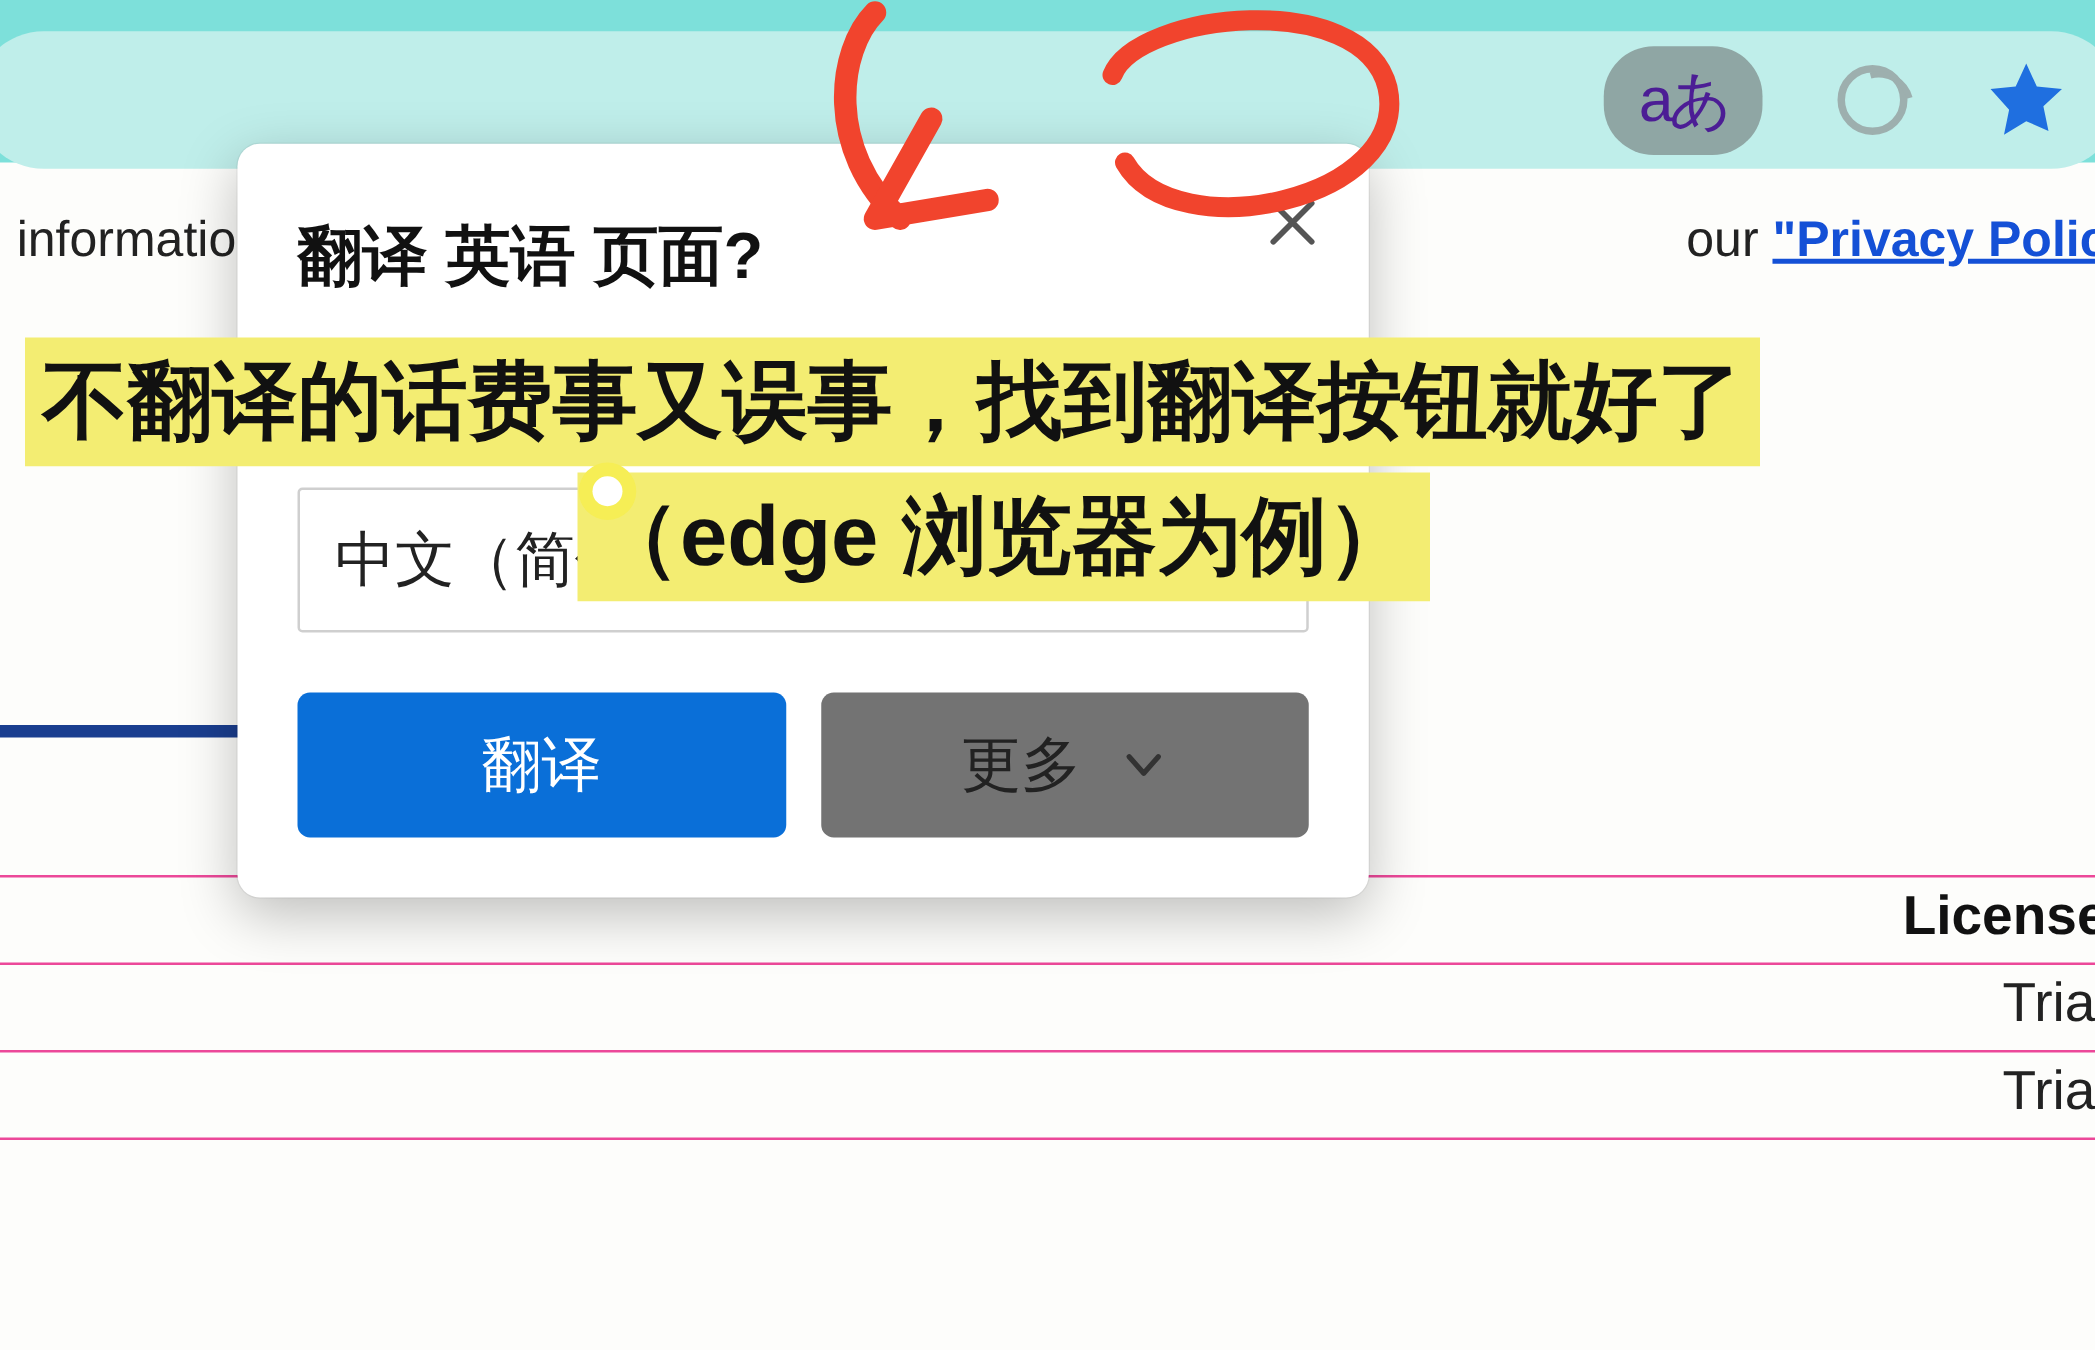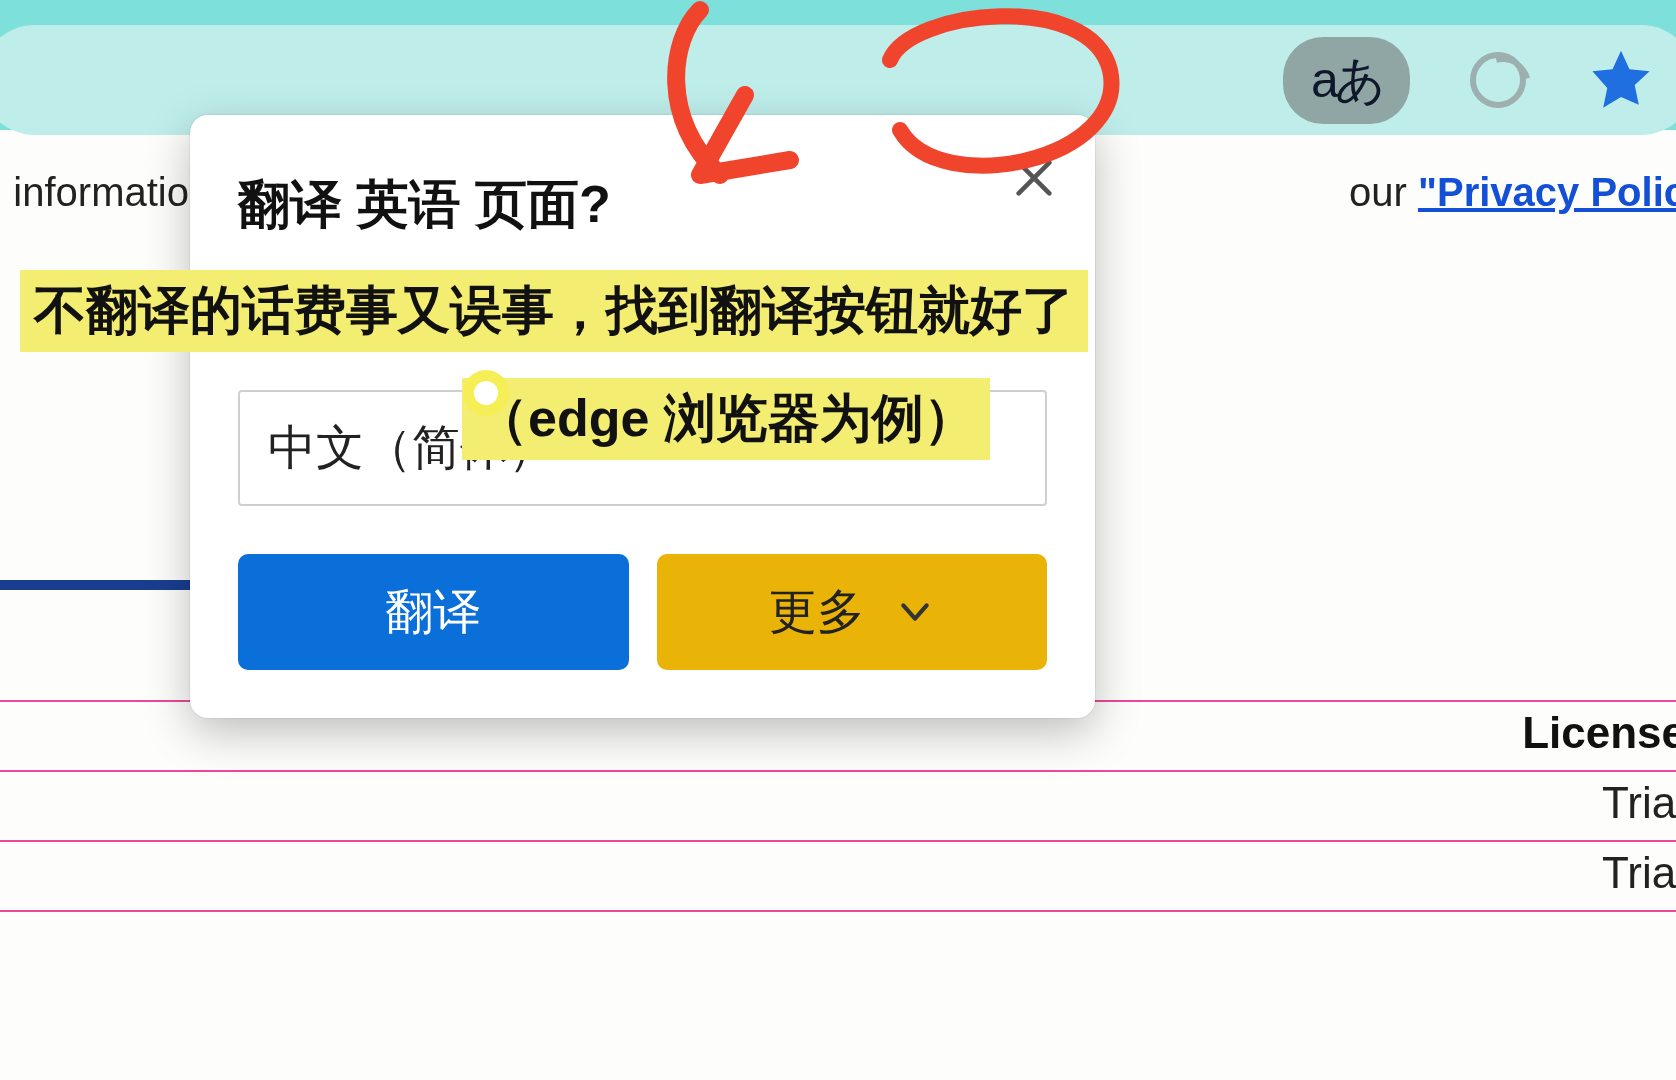--- a/index.html
+++ b/index.html
@@ -40,21 +40,21 @@
   .translate-pill {
     background: #8fa6a4;
     border-radius: 40px;
     padding: 10px 28px;
     display: flex;
     align-items: center;
     cursor: pointer;
   }
   .translate-pill .glyph {
     font-size: 50px;
-    color: #0f172a;
+    color: #4c1d95;
     font-weight: 500;
     letter-spacing: -4px;
   }
   .ext-icon {
     width: 56px; height: 56px;
     border-radius: 50%;
     border: 6px solid #9dafae;
     position: relative;
   }
   .ext-icon::after{
@@ -183,37 +183,37 @@
     font-size: 48px;
     border-radius: 10px;
     cursor: pointer;
     gap: 30px;
   }
   .btn-primary {
     background: #0a6fd8;
     color: #fff;
   }
   .btn-secondary {
-    background: #eab308;
+    background: #737373;
     color: #222;
   }
   .btn-secondary svg { width: 40px; height: 40px; }
 
   
   .annot {
     position: absolute;
     z-index: 60;
     pointer-events: none;
   }
 
   
   .hl {
     position: absolute;
     background: #f3ed72;
-    font-size: 52px;
+    font-size: 68px;
     font-weight: 700;
     color: #111;
     padding: 6px 14px;
     z-index: 50;
     white-space: nowrap;
   }
   .hl1 { top: 270px; left: 20px; }
   .hl2 { top: 378px; left: 462px; text-align: center; }
 
   

